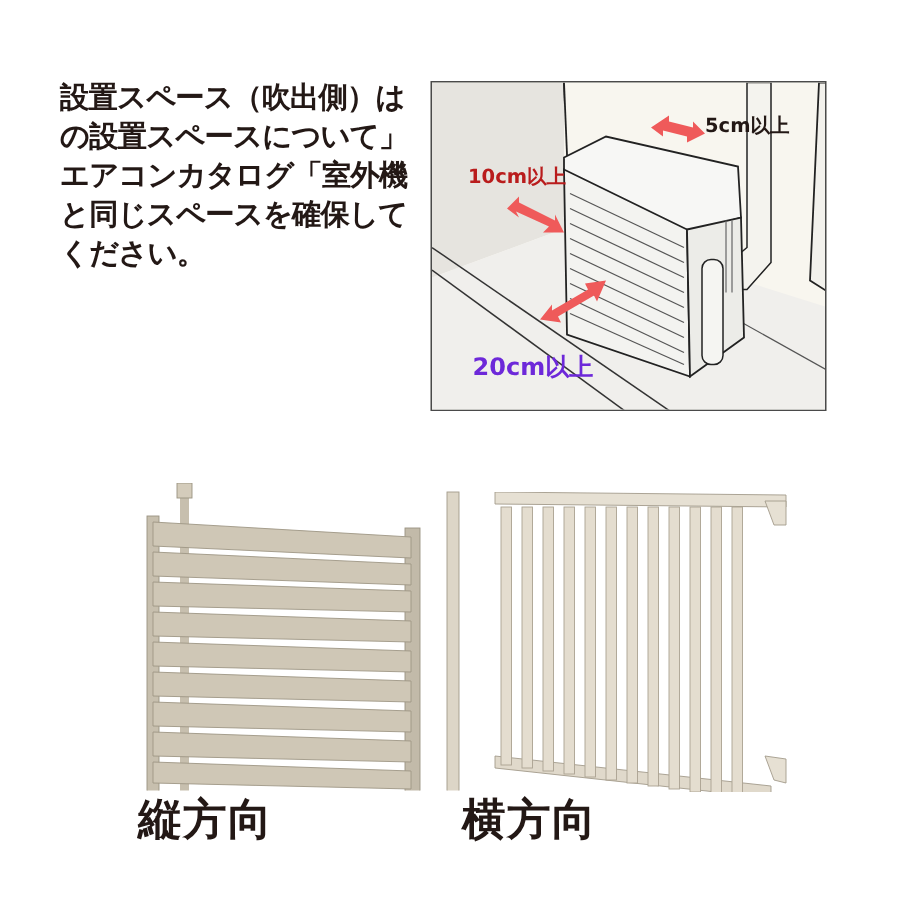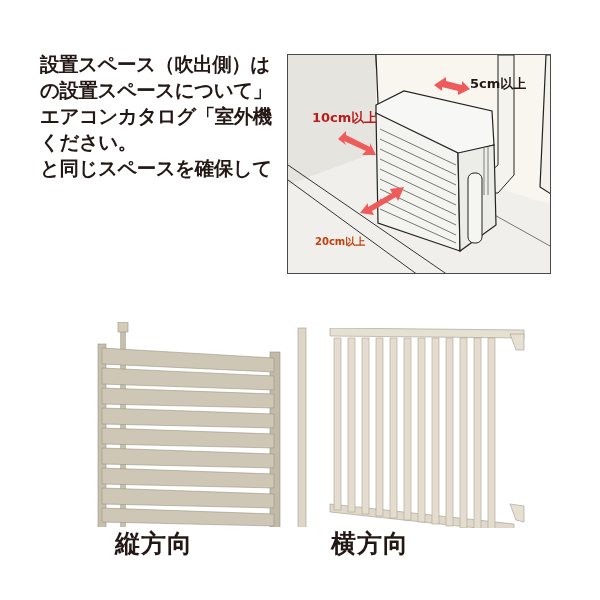--- a/index.html
+++ b/index.html
@@ -5,33 +5,33 @@
   * { box-sizing: border-box; margin: 0; padding: 0; }
   body { width: 600px; height: 600px; background: #ffffff; position: relative; overflow: hidden;
          font-family: "DejaVu Sans", sans-serif; color: #231815; }
   .desc { position: absolute; left: 40px; top: 52px; width: 245px; font-size: 19.5px; line-height: 26px; letter-spacing: -0.5px; }
   .desc div { white-space: nowrap; font-weight: bold; }
   .illus { position: absolute; left: 287px; top: 54px; width: 264px; height: 220px; border: 1.5px solid #4a4a4a; background: #f8f6ef; overflow: hidden; }
   .illus svg { position: absolute; left: 0; top: 0; }
   .lbl { position: absolute; font-family: "DejaVu Sans", sans-serif; font-weight: bold; white-space: nowrap; }
   .lbl-5 { left: 182px; top: 20px; font-size: 13px; color: #231815; }
   .lbl-10 { left: 8px; top: 54px; font-size: 13px; color: #b91c1c; margin-left: 16px; }
-  .lbl-20 { left: 27px; top: 180px; font-size: 10px; color: #c2410c; }
+  .lbl-20 { left: 27px; top: 180px; font-size: 16px; color: #6d28d9; }
   .product { position: absolute; }
-  .caption { position: absolute; font-size: 25px; font-weight: bold; color: #231815; letter-spacing: 1px; margin-left: 23px; }
+  .caption { position: absolute; font-size: 29px; font-weight: bold; color: #231815; letter-spacing: 1px; }
 </style>
 </head>
 <body>
 
 <div class="desc">
   <div>設置スペース（吹出側）は</div>
   <div>の設置スペースについて」</div>
   <div>エアコンカタログ「室外機</div>
+  <div>と同じスペースを確保して</div>
   <div>ください。</div>
-  <div>と同じスペースを確保して</div>
 </div>
 
 <div class="illus">
   <svg width="296" height="220" viewBox="0 0 296 220">
 
     <polygon points="0,0 88,0 92,96 0,130" fill="#e6e4df"></polygon>
     <line x1="88" y1="0" x2="92" y2="96" stroke="#222" stroke-width="1.2"></line>
 
     <rect x="88" y="0" width="208" height="140" fill="#f8f6ef"></rect>
     <line x1="88" y1="0" x2="92" y2="96" stroke="#222" stroke-width="1.2"></line>

